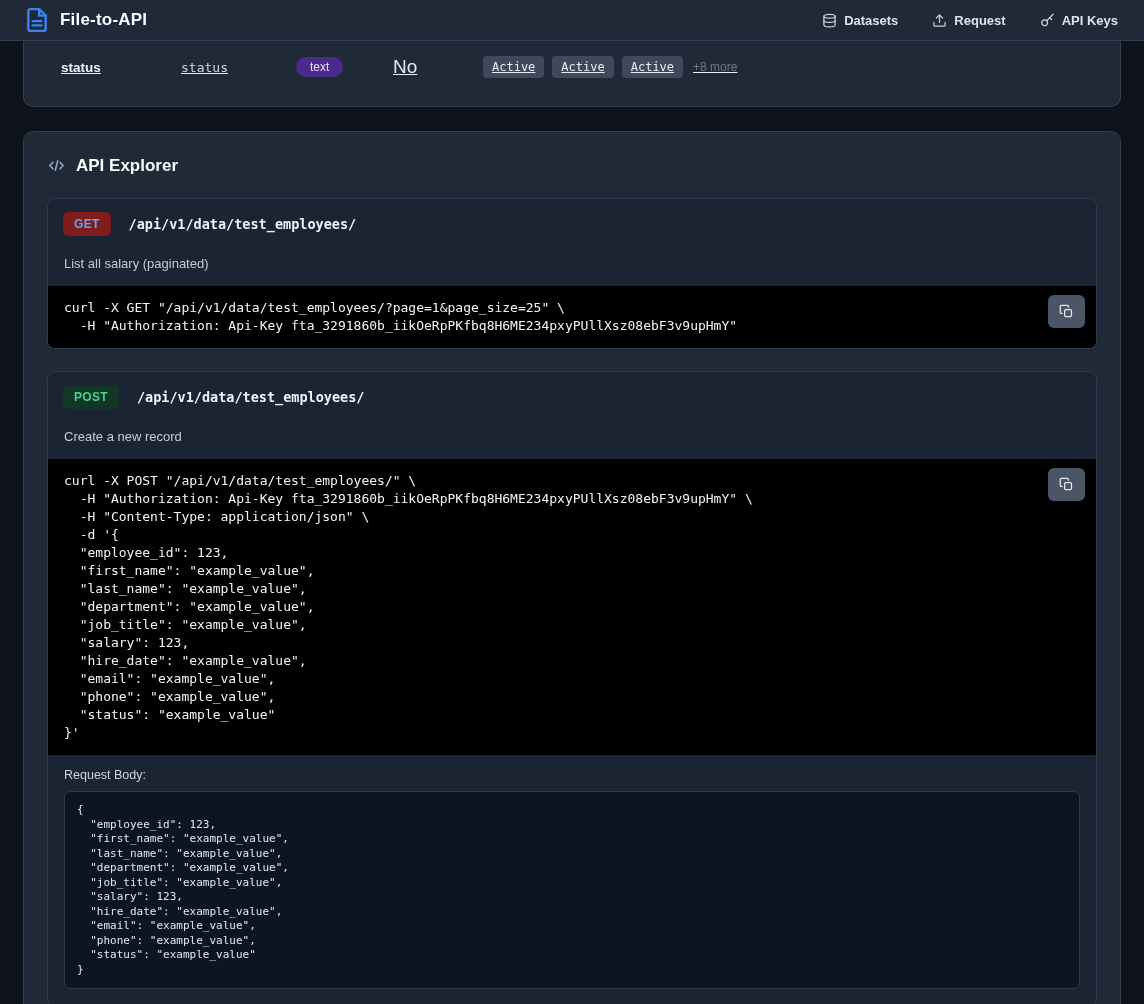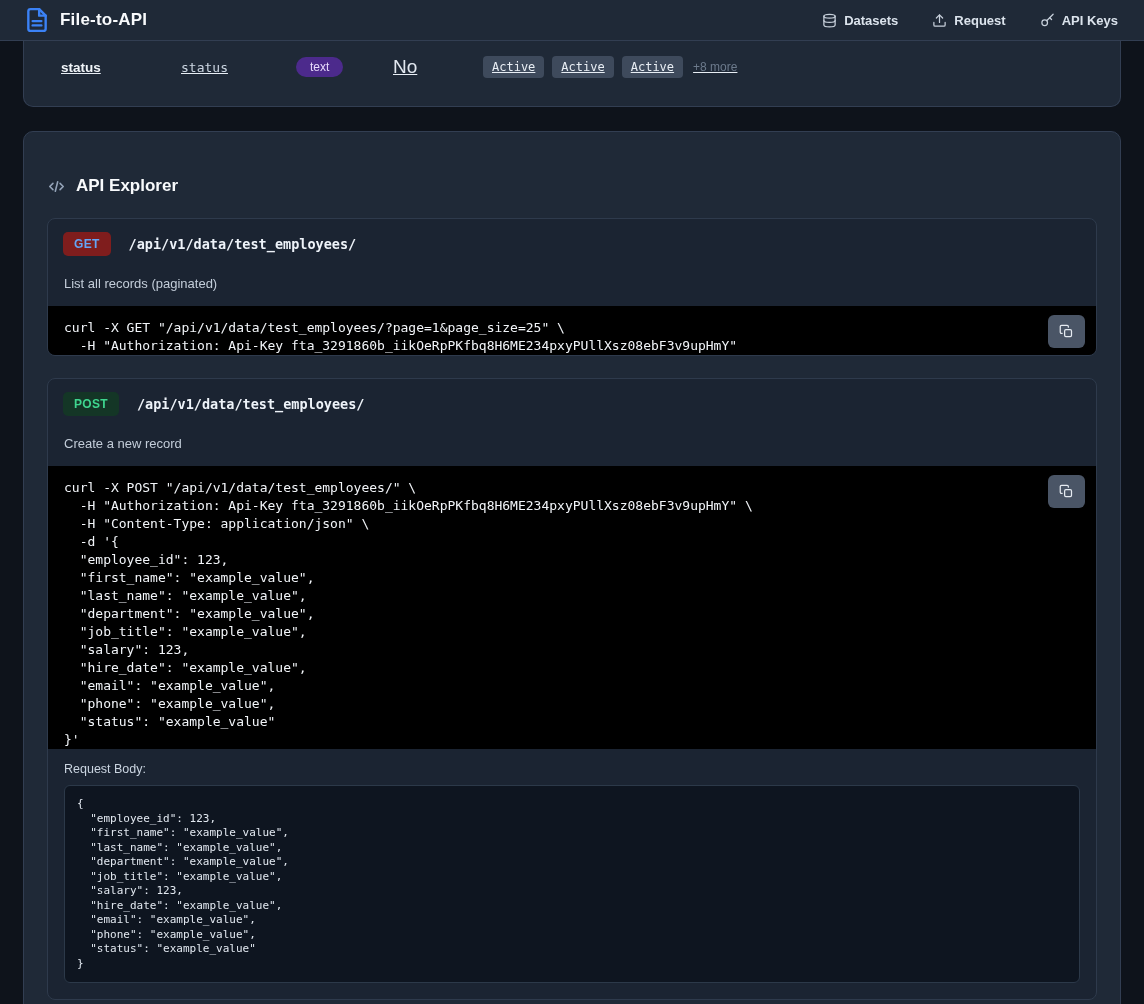--- a/index.html
+++ b/index.html
@@ -63,21 +63,21 @@
 
   
   .explorer-card {
     margin-top: 24px;
     background: #1f2937;
     border: 1px solid #323e52;
     border-radius: 10px;
     padding: 24px 23px;
     min-height: 900px;
   }
-  .explorer-heading { display: flex; align-items: flex-end; gap: 10px; margin-bottom: 22px; margin-top: 20px; }
+  .explorer-heading { display: flex; align-items: flex-start; gap: 10px; margin-bottom: 22px; }
   .explorer-heading svg { stroke: #94a3b8; }
   .explorer-title { font-size: 17px; font-weight: 700; color: #f8fafc; }
 
   .endpoint-card {
     border: 1px solid #2e3a4c;
     border-radius: 8px;
     background: #1b2432;
     overflow: hidden;
     margin-bottom: 22px;
   }
@@ -91,21 +91,21 @@
   .method-post { background: #143626; color: #3fd68f; }
   .endpoint-path {
     font-family: "DejaVu Sans Mono", "Liberation Mono", monospace;
     font-size: 13.5px; font-weight: 700; color: #eef3f9;
   }
   .endpoint-desc { font-size: 13px; color: #c3cdd9; margin: 20px 0 15px 1px; }
 
   .code-block {
     position: relative;
     background: #000000;
-    padding: 13px 60px 0 16px;
+    padding: 13px 60px 13px 16px;
   }
   .code-block pre {
     font-family: "DejaVu Sans Mono", "Liberation Mono", monospace;
     font-size: 13px; line-height: 18px; color: #f2f5f9;
     white-space: pre; overflow: hidden;
   }
   .copy-btn {
     position: absolute; top: 9px; right: 11px;
     width: 37px; height: 33px;
     background: #4a5566; border: none; border-radius: 6px;
@@ -207,21 +207,21 @@
       </span>
       <span class="explorer-title">API Explorer</span>
     </div>
 
     <div class="endpoint-card">
       <div class="endpoint-head">
         <div class="endpoint-line">
           <span class="method-badge method-get">GET</span>
           <span class="endpoint-path">/api/v1/data/test_employees/</span>
         </div>
-        <div class="endpoint-desc">List all records (paginated)</div>
+        <div class="endpoint-desc">List all salary (paginated)</div>
       </div>
       <div class="code-block">
         <pre>curl -X GET "/api/v1/data/test_employees/?page=1&amp;page_size=25" \
   -H "Authorization: Api-Key fta_3291860b_iikOeRpPKfbq8H6ME234pxyPUllXsz08ebF3v9upHmY"</pre>
         <button class="copy-btn">
           <span style="display:flex;">
             <svg width="15" height="15" viewBox="0 0 24 24" fill="none" stroke-width="2" stroke-linecap="round" stroke-linejoin="round">
               <rect x="9" y="9" width="11" height="11" rx="2"></rect>
               <path d="M5 15H4a2 2 0 0 1-2-2V4a2 2 0 0 1 2-2h9a2 2 0 0 1 2 2v1"></path>
             </svg>

